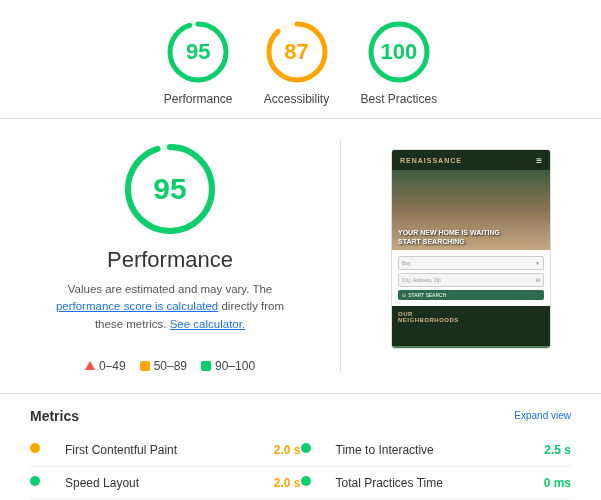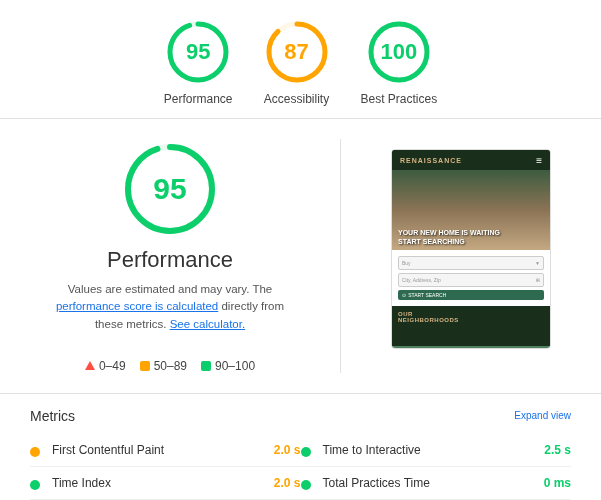--- a/index.html
+++ b/index.html
@@ -226,40 +226,40 @@
       padding: 14px 30px;
     }
     .metrics-header {
       display: flex;
       justify-content: space-between;
       align-items: center;
       margin-bottom: 10px;
     }
     .metrics-title {
       font-size: 14px;
-      font-weight: 400;
+      font-weight: 700;
       color: #333;
     }
     .expand-link {
       font-size: 10px;
       color: #1a73e8;
       cursor: pointer;
       text-decoration: none;
     }
     .metrics-grid {
       display: grid;
       grid-template-columns: 1fr 1fr;
       gap: 0;
     }
     .metric-row {
       display: flex;
-      align-items: flex-end;
+      align-items: flex-start;
       padding: 9px 0;
       border-bottom: 1px solid #f0f0f0;
-      gap: 12px;
+      gap: 25px;
     }
     .metric-dot {
       width: 10px;
       height: 10px;
       border-radius: 50%;
       flex-shrink: 0;
     }
     .metric-name {
       flex: 1;
       font-size: 12px;
@@ -394,21 +394,21 @@
   <div class="metrics-grid">
 
     <div>
       <div class="metric-row">
         <div class="metric-dot dot-orange"></div>
         <span class="metric-name">First Contentful Paint</span>
         <span class="metric-value val-orange">2.0 s</span>
       </div>
       <div class="metric-row">
         <div class="metric-dot dot-green"></div>
-        <span class="metric-name">Time Index</span>
+        <span class="metric-name">Speed Layout</span>
         <span class="metric-value val-orange">2.0 s</span>
       </div>
       <div class="metric-row">
         <div class="metric-dot dot-orange"></div>
         <span class="metric-name">Largest Contentful Paint</span>
         <span class="metric-value val-orange">2.6 s</span>
       </div>
     </div>
 
     <div>

